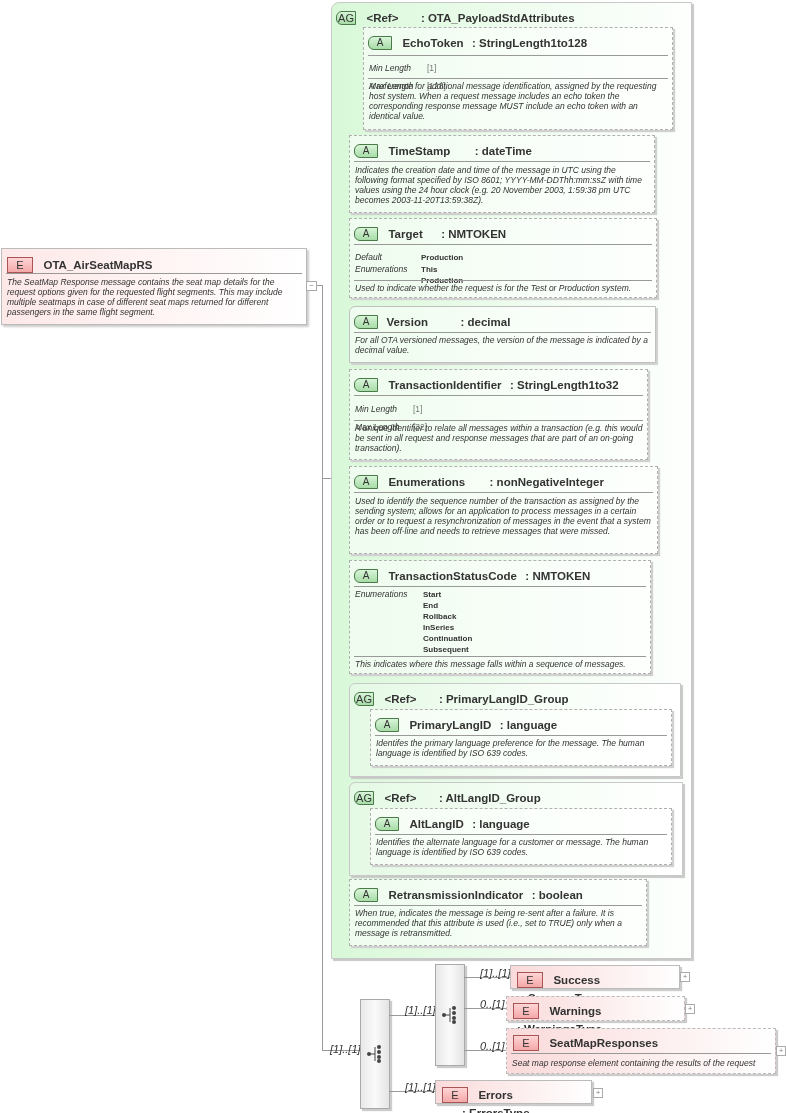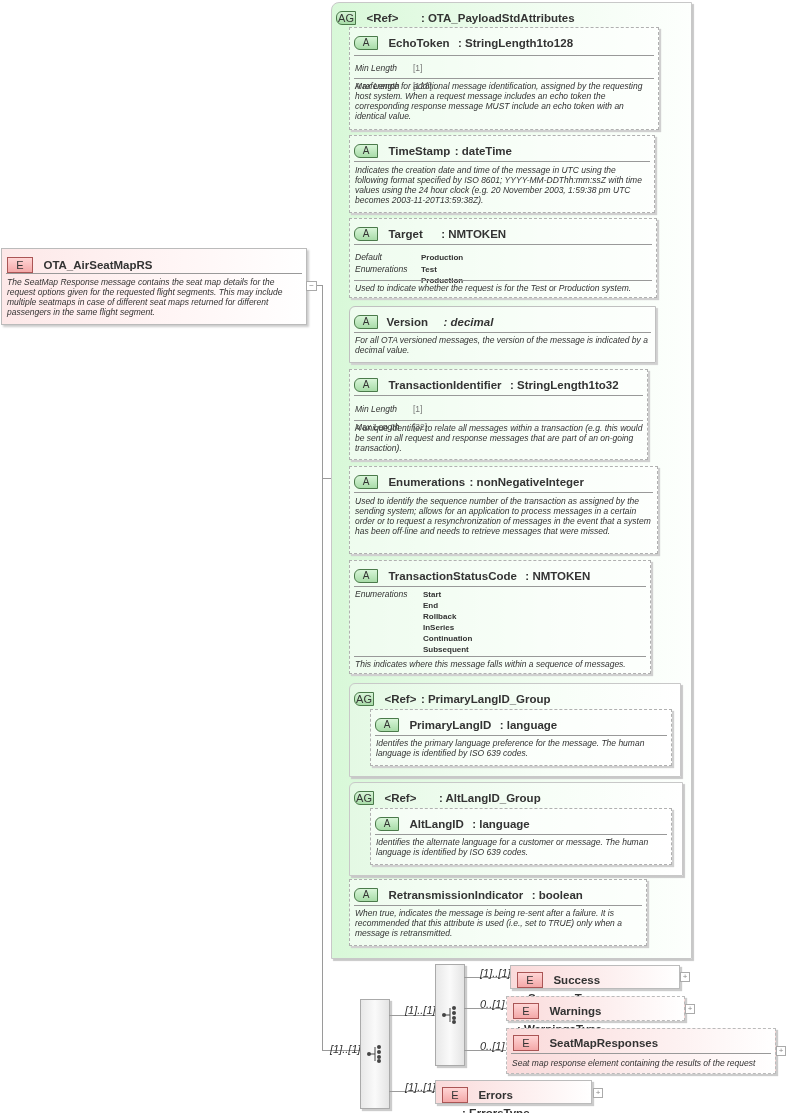--- a/index.html
+++ b/index.html
@@ -65,71 +65,71 @@
 <div class="abs" style="left:306px;top:281px;width:9px;height:8px;border:1px solid #aaa;background:#fff;font-size:8px;line-height:7px;text-align:center;color:#888;">−</div>
 
 <div class="abs ag" style="left:331px;top:2px;width:359px;height:955px;border-radius:8px 0 0 0;">
   <div class="abs" style="left:4px;top:5px;">
     <span class="agbadge">AG</span>
     <span class="hdr" style="margin-left:6px;">&lt;Ref&gt;</span>
     <span class="hdr" style="margin-left:18px;">: OTA_PayloadStdAttributes</span>
   </div>
 </div>
 
-<div class="attr" style="left:349px;top:27px;width:308px;height:101px;">
+<div class="attr" style="left:363px;top:27px;width:308px;height:101px;">
   <div class="title">
     <span class="abadge">A</span>
     <span class="hdr" style="margin-left:6px;">EchoToken</span>
     <span class="hdr" style="margin-left:4px;">: StringLength1to128</span>
   </div>
   <div class="abs sep" style="left:4px;right:4px;top:27px;"></div>
   <div class="body" style="top:29px;">
     <div><span class="prop" style="display:inline-block;width:58px;">Min Length</span><span class="propv">[1]</span></div>
     <div><span class="prop" style="display:inline-block;width:58px;">Max Length</span><span class="propv">[128]</span></div>
   </div>
   <div class="abs sep" style="left:4px;right:4px;top:50px;"></div>
   <div class="body desc" style="top:53px;">A reference for additional message identification, assigned by the requesting host system. When a request message includes an echo token the corresponding response message MUST include an echo token with an identical value.</div>
 </div>
 
 <div class="attr" style="left:349px;top:135px;width:304px;height:76px;">
   <div class="title">
     <span class="abadge">A</span>
     <span class="hdr" style="margin-left:6px;">TimeStamp</span>
-    <span class="hdr" style="margin-left:0;">: dateTime</span>
+    <span class="hdr" style="margin-left:20px;">: dateTime</span>
   </div>
   <div class="abs sep" style="left:4px;right:4px;top:25px;"></div>
   <div class="body desc" style="top:29px;">Indicates the creation date and time of the message in UTC using the following format specified by ISO 8601; YYYY-MM-DDThh:mm:ssZ with time values using the 24 hour clock (e.g. 20 November 2003, 1:59:38 pm UTC becomes 2003-11-20T13:59:38Z).</div>
 </div>
 
 <div class="attr" style="left:349px;top:218px;width:306px;height:78px;">
   <div class="title">
     <span class="abadge">A</span>
     <span class="hdr" style="margin-left:6px;">Target</span>
     <span class="hdr" style="margin-left:14px;">: NMTOKEN</span>
   </div>
   <div class="abs sep" style="left:4px;right:4px;top:25px;"></div>
   <div class="body" style="top:27px;">
     <div><span class="prop" style="display:inline-block;width:66px;">Default</span><span class="enum">Production</span></div>
     <div style="display:flex;">
       <span class="prop" style="display:inline-block;width:66px;">Enumerations</span>
       <div>
-        <div class="enum">Test</div>
+        <div class="enum">This</div>
         <div class="enum">Production</div>
       </div>
     </div>
   </div>
   <div class="abs sep" style="left:4px;right:4px;top:61px;"></div>
   <div class="body desc" style="top:64px;">Used to indicate whether the request is for the Test or Production system.</div>
 </div>
 
 <div class="attr solid" style="left:349px;top:306px;width:305px;height:55px;border-radius:6px 0 0 0;">
   <div class="title">
     <span class="abadge">A</span>
     <span class="hdr" style="margin-left:4px;">Version</span>
-    <span class="hdr" style="margin-left:11px;font-style:italic;">: decimal</span>
+    <span class="hdr" style="margin-left:28px;">: decimal</span>
   </div>
   <div class="abs sep" style="left:4px;right:4px;top:25px;"></div>
   <div class="body desc" style="top:28px;">For all OTA versioned messages, the version of the message is indicated by a decimal value.</div>
 </div>
 
 <div class="attr" style="left:349px;top:369px;width:297px;height:89px;">
   <div class="title">
     <span class="abadge">A</span>
     <span class="hdr" style="margin-left:6px;">TransactionIdentifier</span>
     <span class="hdr" style="margin-left:4px;">: StringLength1to32</span>
@@ -140,21 +140,21 @@
     <div><span class="prop" style="display:inline-block;width:58px;">Max Length</span><span class="propv">[32]</span></div>
   </div>
   <div class="abs sep" style="left:4px;right:4px;top:50px;"></div>
   <div class="body desc" style="top:53px;">A unique identifier to relate all messages within a transaction (e.g. this would be sent in all request and response messages that are part of an on-going transaction).</div>
 </div>
 
 <div class="attr" style="left:349px;top:466px;width:307px;height:86px;">
   <div class="title">
     <span class="abadge">A</span>
     <span class="hdr" style="margin-left:6px;">Enumerations</span>
-    <span class="hdr" style="margin-left:0;">: nonNegativeInteger</span>
+    <span class="hdr" style="margin-left:20px;">: nonNegativeInteger</span>
   </div>
   <div class="abs sep" style="left:4px;right:4px;top:25px;"></div>
   <div class="body desc" style="top:29px;">Used to identify the sequence number of the transaction as assigned by the sending system; allows for an application to process messages in a certain order or to request a resynchronization of messages in the event that a system has been off-line and needs to retrieve messages that were missed.</div>
 </div>
 
 <div class="attr" style="left:349px;top:560px;width:300px;height:112px;">
   <div class="title">
     <span class="abadge">A</span>
     <span class="hdr" style="margin-left:6px;">TransactionStatusCode</span>
     <span class="hdr" style="margin-left:4px;">: NMTOKEN</span>
@@ -172,21 +172,21 @@
     </div>
   </div>
   <div class="abs sep" style="left:4px;right:4px;top:95px;"></div>
   <div class="body desc" style="top:98px;">This indicates where this message falls within a sequence of messages.</div>
 </div>
 
 <div class="abs ag" style="left:349px;top:683px;width:330px;height:92px;border-radius:6px 0 0 0;background:linear-gradient(to right,#e4f9e4,#f7fef7 60%,#fff);">
   <div class="abs" style="left:4px;top:5px;">
     <span class="agbadge">AG</span>
     <span class="hdr" style="margin-left:6px;">&lt;Ref&gt;</span>
-    <span class="hdr" style="">: PrimaryLangID_Group</span>
+    <span class="hdr" style="margin-left:18px;">: PrimaryLangID_Group</span>
   </div>
 </div>
 <div class="attr" style="left:370px;top:709px;width:300px;height:55px;">
   <div class="title">
     <span class="abadge">A</span>
     <span class="hdr" style="margin-left:6px;">PrimaryLangID</span>
     <span class="hdr" style="margin-left:4px;">: language</span>
   </div>
   <div class="abs sep" style="left:4px;right:4px;top:25px;"></div>
   <div class="body desc" style="top:28px;">Identifes the primary language preference for the message.  The human language is identified by ISO 639 codes.</div>

